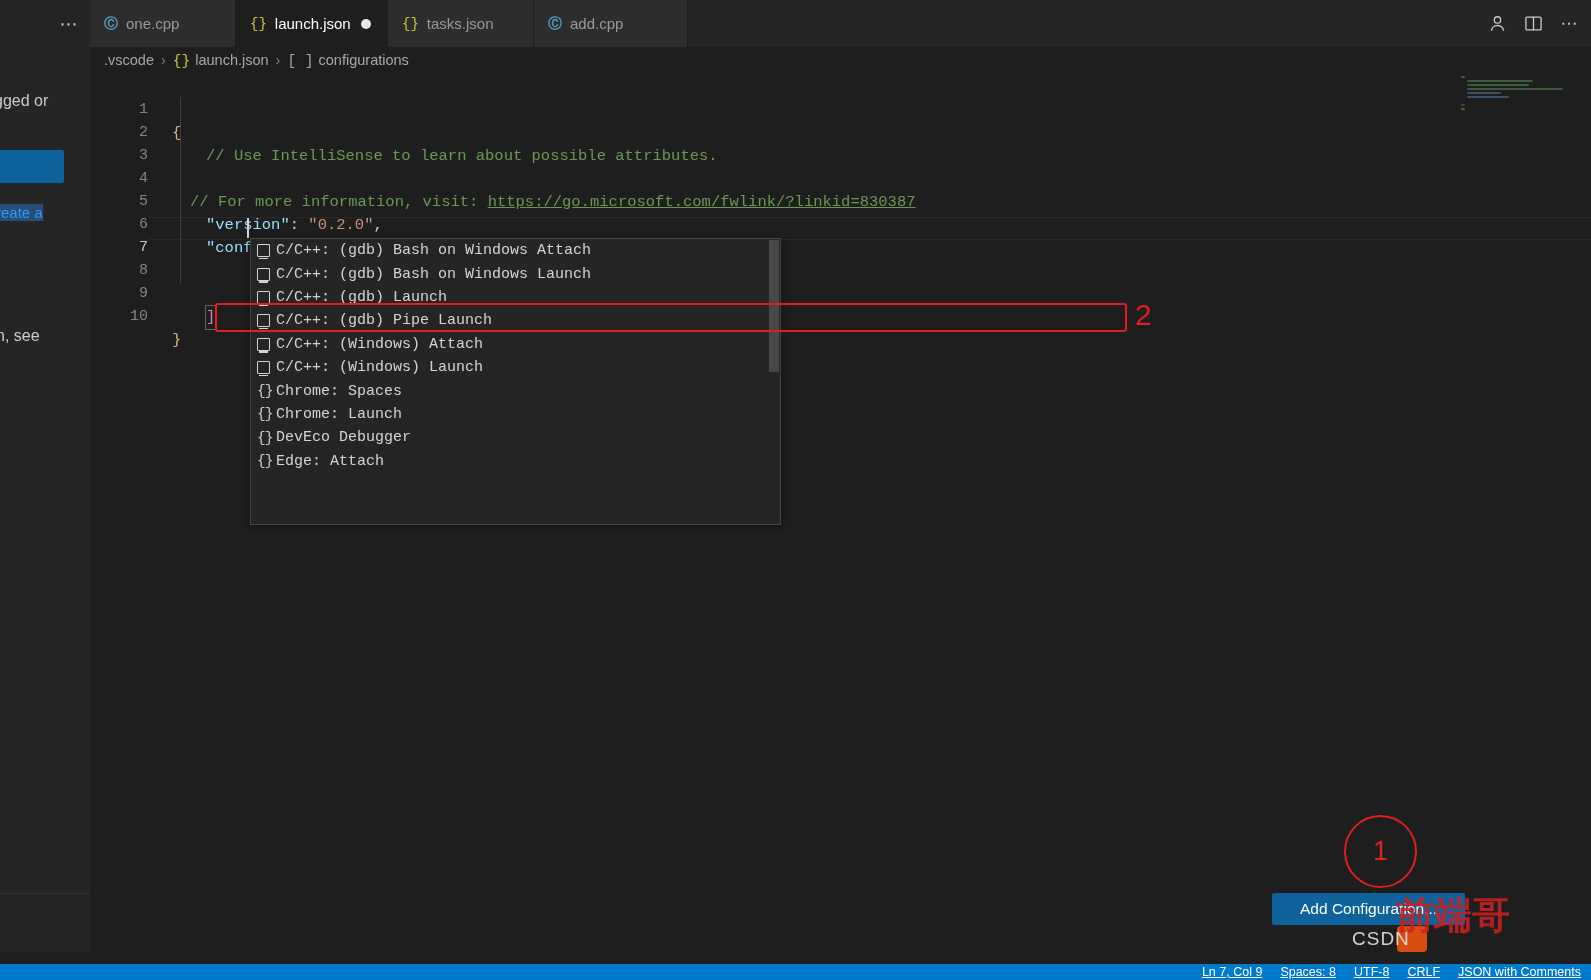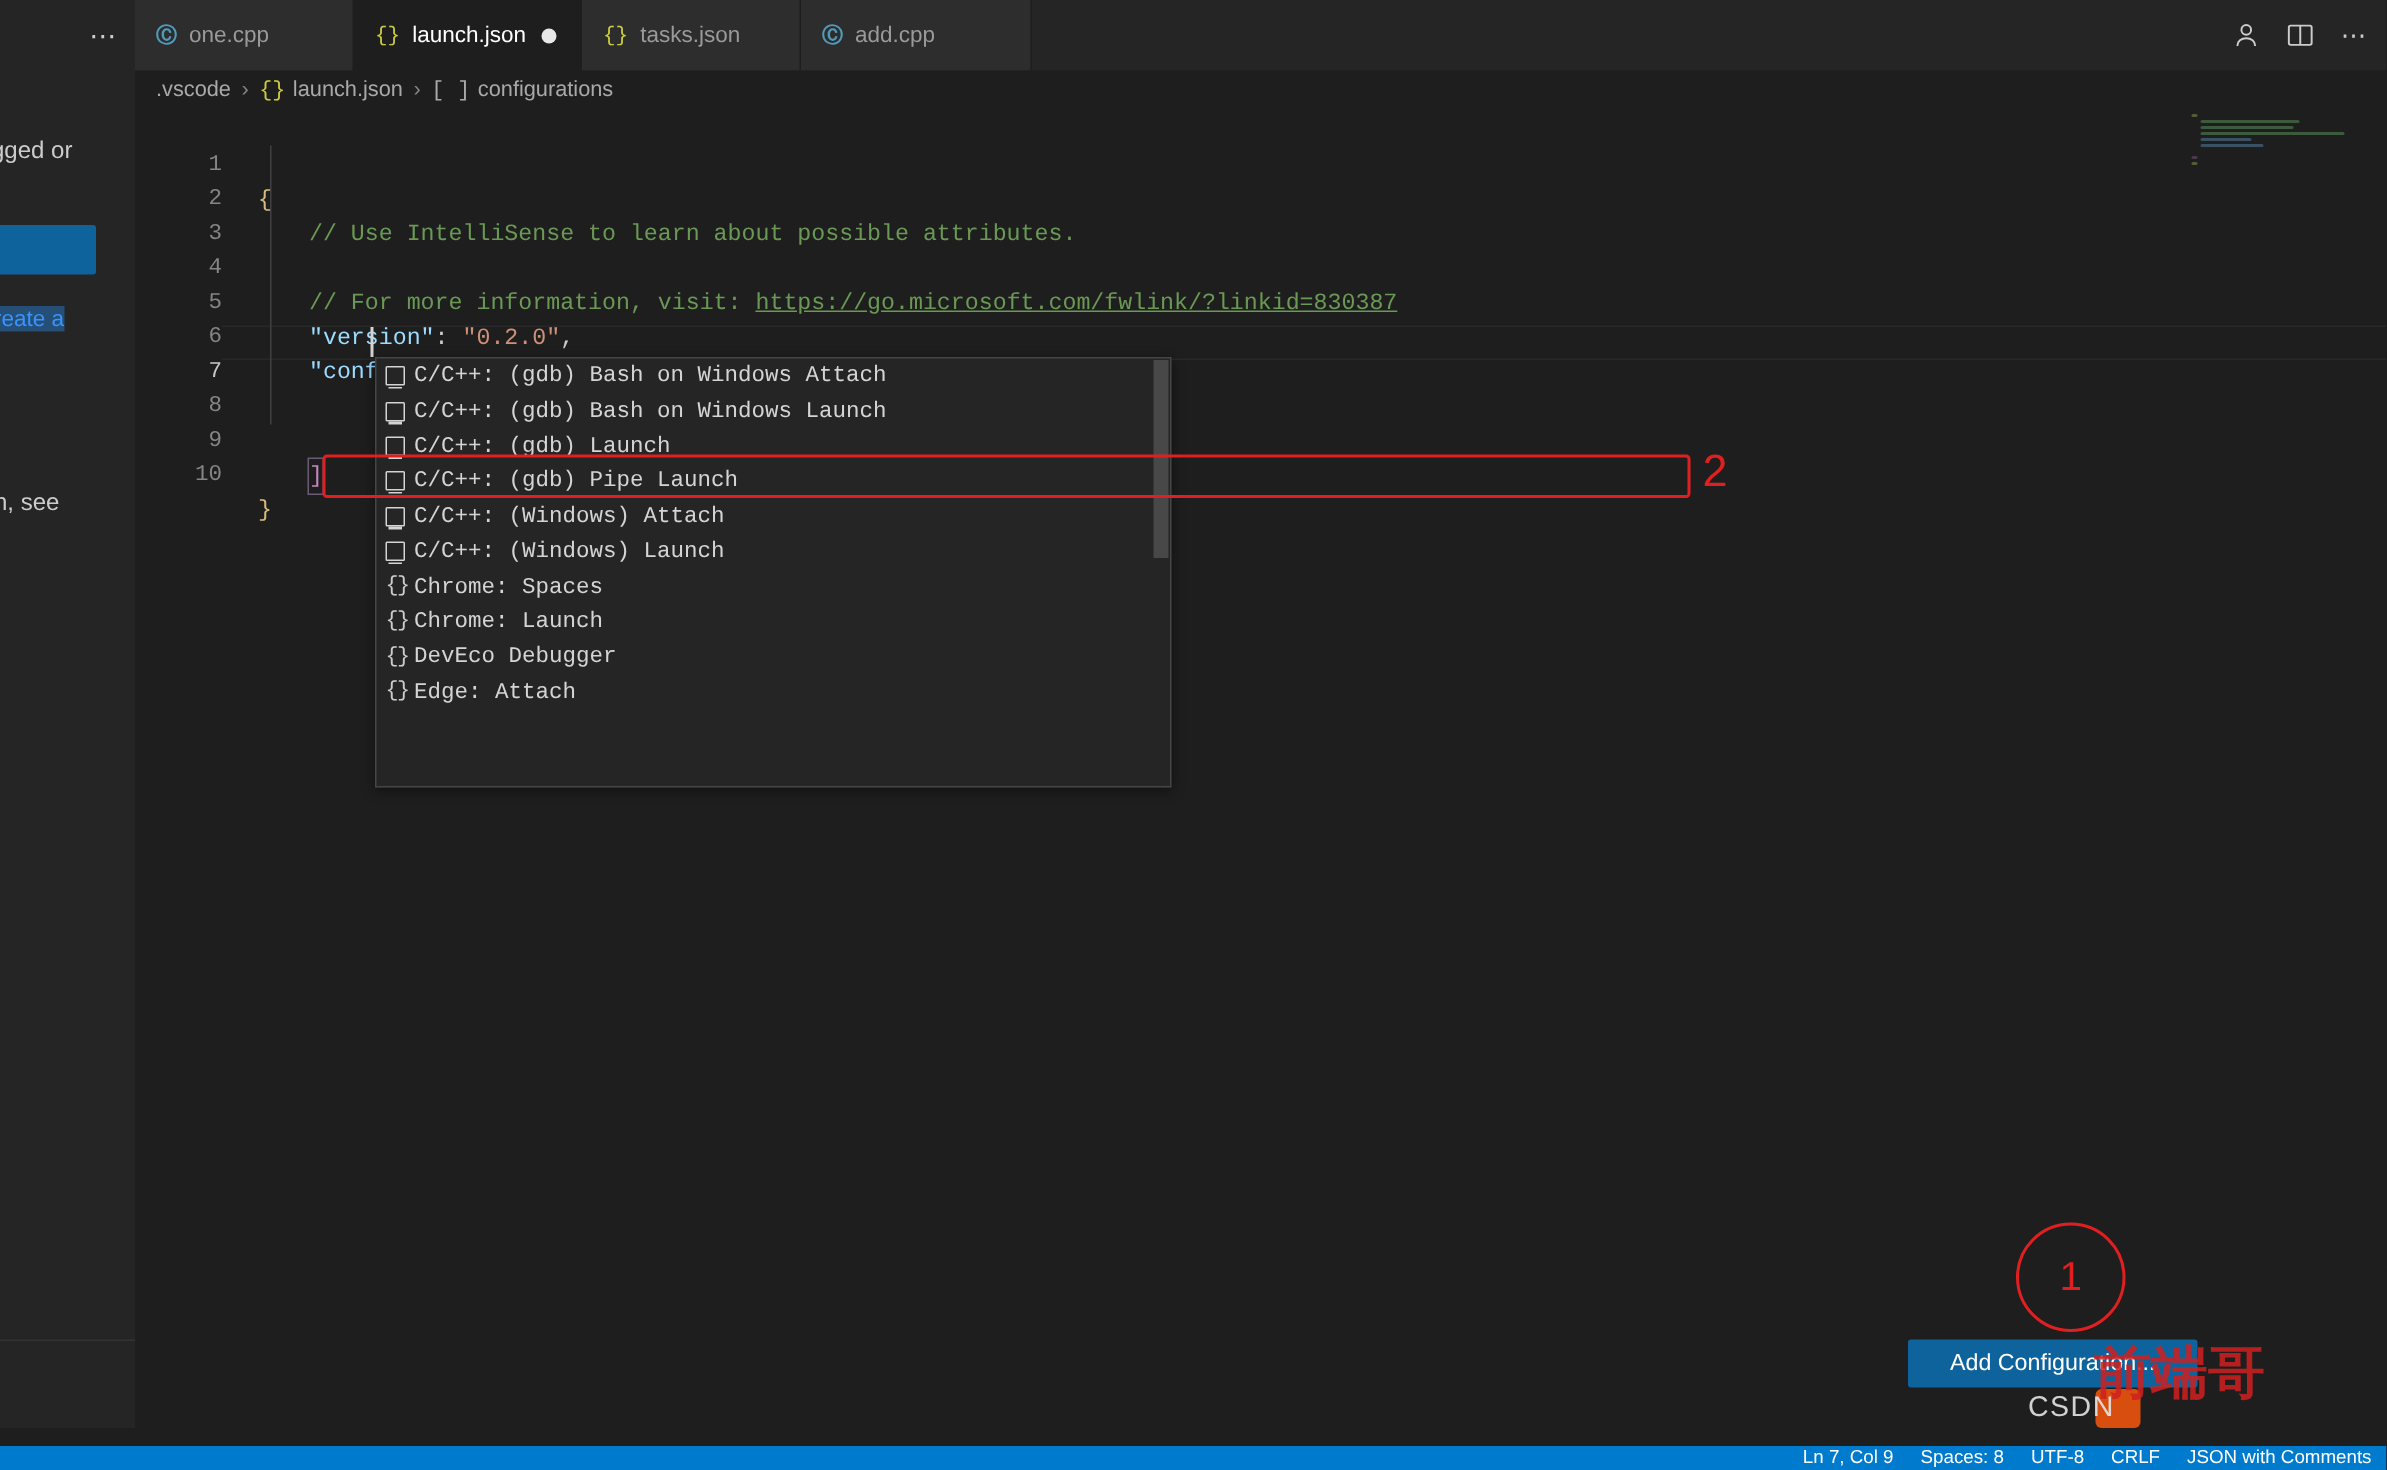--- a/index.html
+++ b/index.html
@@ -343,23 +343,24 @@
     color: #ffffff;
     font-size: 12.5px;
     display: flex; align-items: center;
     font-family: "Liberation Sans", sans-serif;
     overflow: hidden;
   }
   #statusbar .sb-right {
     position: absolute;
     right: 0; top: 0;
     height: 16px;
-    display: flex; align-items: flex-start; gap: 18px;
+    display: flex; align-items: center; gap: 18px;
     padding-right: 10px;
     white-space: nowrap;
+    text-decoration: underline;
   }
   .sb-item { cursor: pointer; }
 
   
   #watermark {
     position: absolute;
     left: 1352px; top: 928px;
     pointer-events: none;
     font-size: 19px;
     color: #e5e5e5;
@@ -471,21 +472,21 @@
       <span class="lnum">2</span>
       <span class="ltext tok-comment" style="left:116px;">// Use IntelliSense to learn about possible attributes.</span>
     </div>
 
     <div class="code-line" style="top:48px;">
       <span class="lnum">3</span>
     </div>
 
     <div class="code-line" style="top:71px;">
       <span class="lnum">4</span>
-      <span class="ltext" style="left:116px;"><span class="tok-comment">// For more information, visit: </span><span class="tok-link">https://go.microsoft.com/fwlink/?linkid=830387</span></span>
+      <span class="ltext" style="left:100px;"><span class="tok-comment">// For more information, visit: </span><span class="tok-link">https://go.microsoft.com/fwlink/?linkid=830387</span></span>
     </div>
 
     <div class="code-line" style="top:94px;">
       <span class="lnum">5</span>
       <span class="ltext" style="left:116px;"><span class="tok-key">"version"</span><span class="tok-punct">: </span><span class="tok-str">"0.2.0"</span><span class="tok-punct">,</span></span>
     </div>
 
     <div class="code-line" style="top:117px;">
       <span class="lnum">6</span>
       <span class="ltext" style="left:116px;"><span class="tok-key">"configurations"</span><span class="tok-punct">: </span><span class="tok-brace-p" style="outline:1px solid #6b5a73;">[</span></span>

